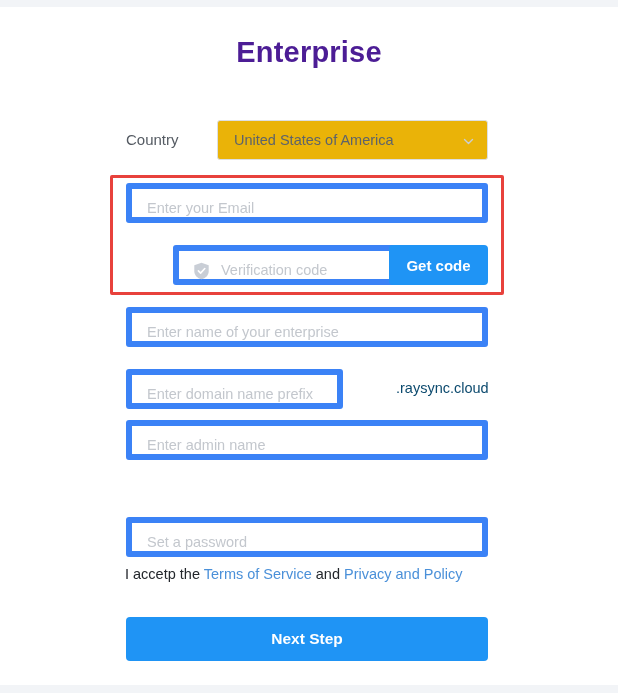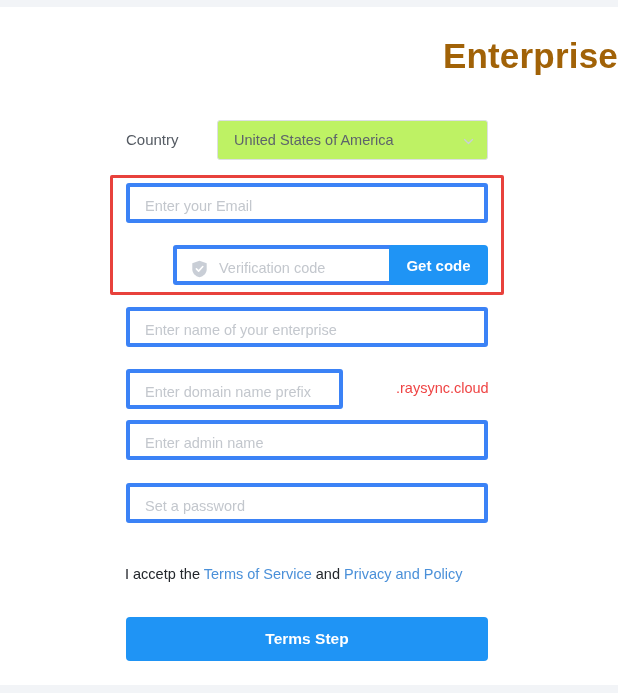--- a/index.html
+++ b/index.html
@@ -30,24 +30,24 @@
     width: 618px;
     height: 678px;
     background: #ffffff;
   }
 
   .page-title {
     position: absolute;
     top: 29px;
     left: 0;
     width: 618px;
-    text-align: right;
-    font-size: 35px;
+    text-align: center;
+    font-size: 29px;
     font-weight: bold;
-    color: #a16207;
+    color: #4c1d95;
     letter-spacing: 0.2px;
   }
 
   
   .country-row {
     position: absolute;
     top: 113px;
     left: 126px;
     width: 362px;
     height: 40px;
@@ -61,21 +61,21 @@
   }
   .country-select {
     position: absolute;
     left: 91px;
     top: 0;
     width: 271px;
     height: 40px;
     box-sizing: border-box;
     border: 1px solid #dcdfe3;
     border-radius: 3px;
-    background: #bef264;
+    background: #eab308;
   }
   .country-select-value {
     position: absolute;
     left: 16px;
     top: 11px;
     font-size: 14.5px;
     color: #5d636b;
   }
   .chevron-down-icon {
     position: absolute;
@@ -86,21 +86,21 @@
   }
   .chevron-down-icon svg { display: block; }
 
   
   .field {
     position: absolute;
     left: 126px;
     width: 362px;
     height: 40px;
     box-sizing: border-box;
-    border: 4px solid #3b82f6;
+    border: 6px solid #3b82f6;
     border-radius: 3px;
     background: #fff;
   }
   .field .ph {
     position: absolute;
     left: 15px;
     top: 11px;
     font-size: 14.5px;
     color: #c3c7cd;
     white-space: nowrap;
@@ -158,26 +158,26 @@
 
   .field-domain {
     top: 362px;
     width: 217px;
   }
   .domain-suffix {
     position: absolute;
     left: 396px;
     top: 373px;
     font-size: 14.5px;
-    color: #ef4444;
+    color: #0c4a6e;
     white-space: nowrap;
   }
 
   .field-admin { top: 413px; }
-  .field-password { top: 476px; }
+  .field-password { top: 510px; }
 
   
   .terms {
     position: absolute;
     left: 125px;
     top: 559px;
     font-size: 14.5px;
     color: #23272c;
     white-space: nowrap;
   }
@@ -258,15 +258,15 @@
   <div class="field field-admin">
     <div class="ph">Enter admin name</div>
   </div>
 
   <div class="field field-password">
     <div class="ph">Set a password</div>
   </div>
 
   <div class="terms"><span>I accetp the </span><a href="#">Terms of Service</a><span class="sep"> and </span><a href="#">Privacy and Policy</a></div>
 
-  <button class="next-step-button">Terms Step</button>
+  <button class="next-step-button">Next Step</button>
 
 </div>
 
 </body></html>

